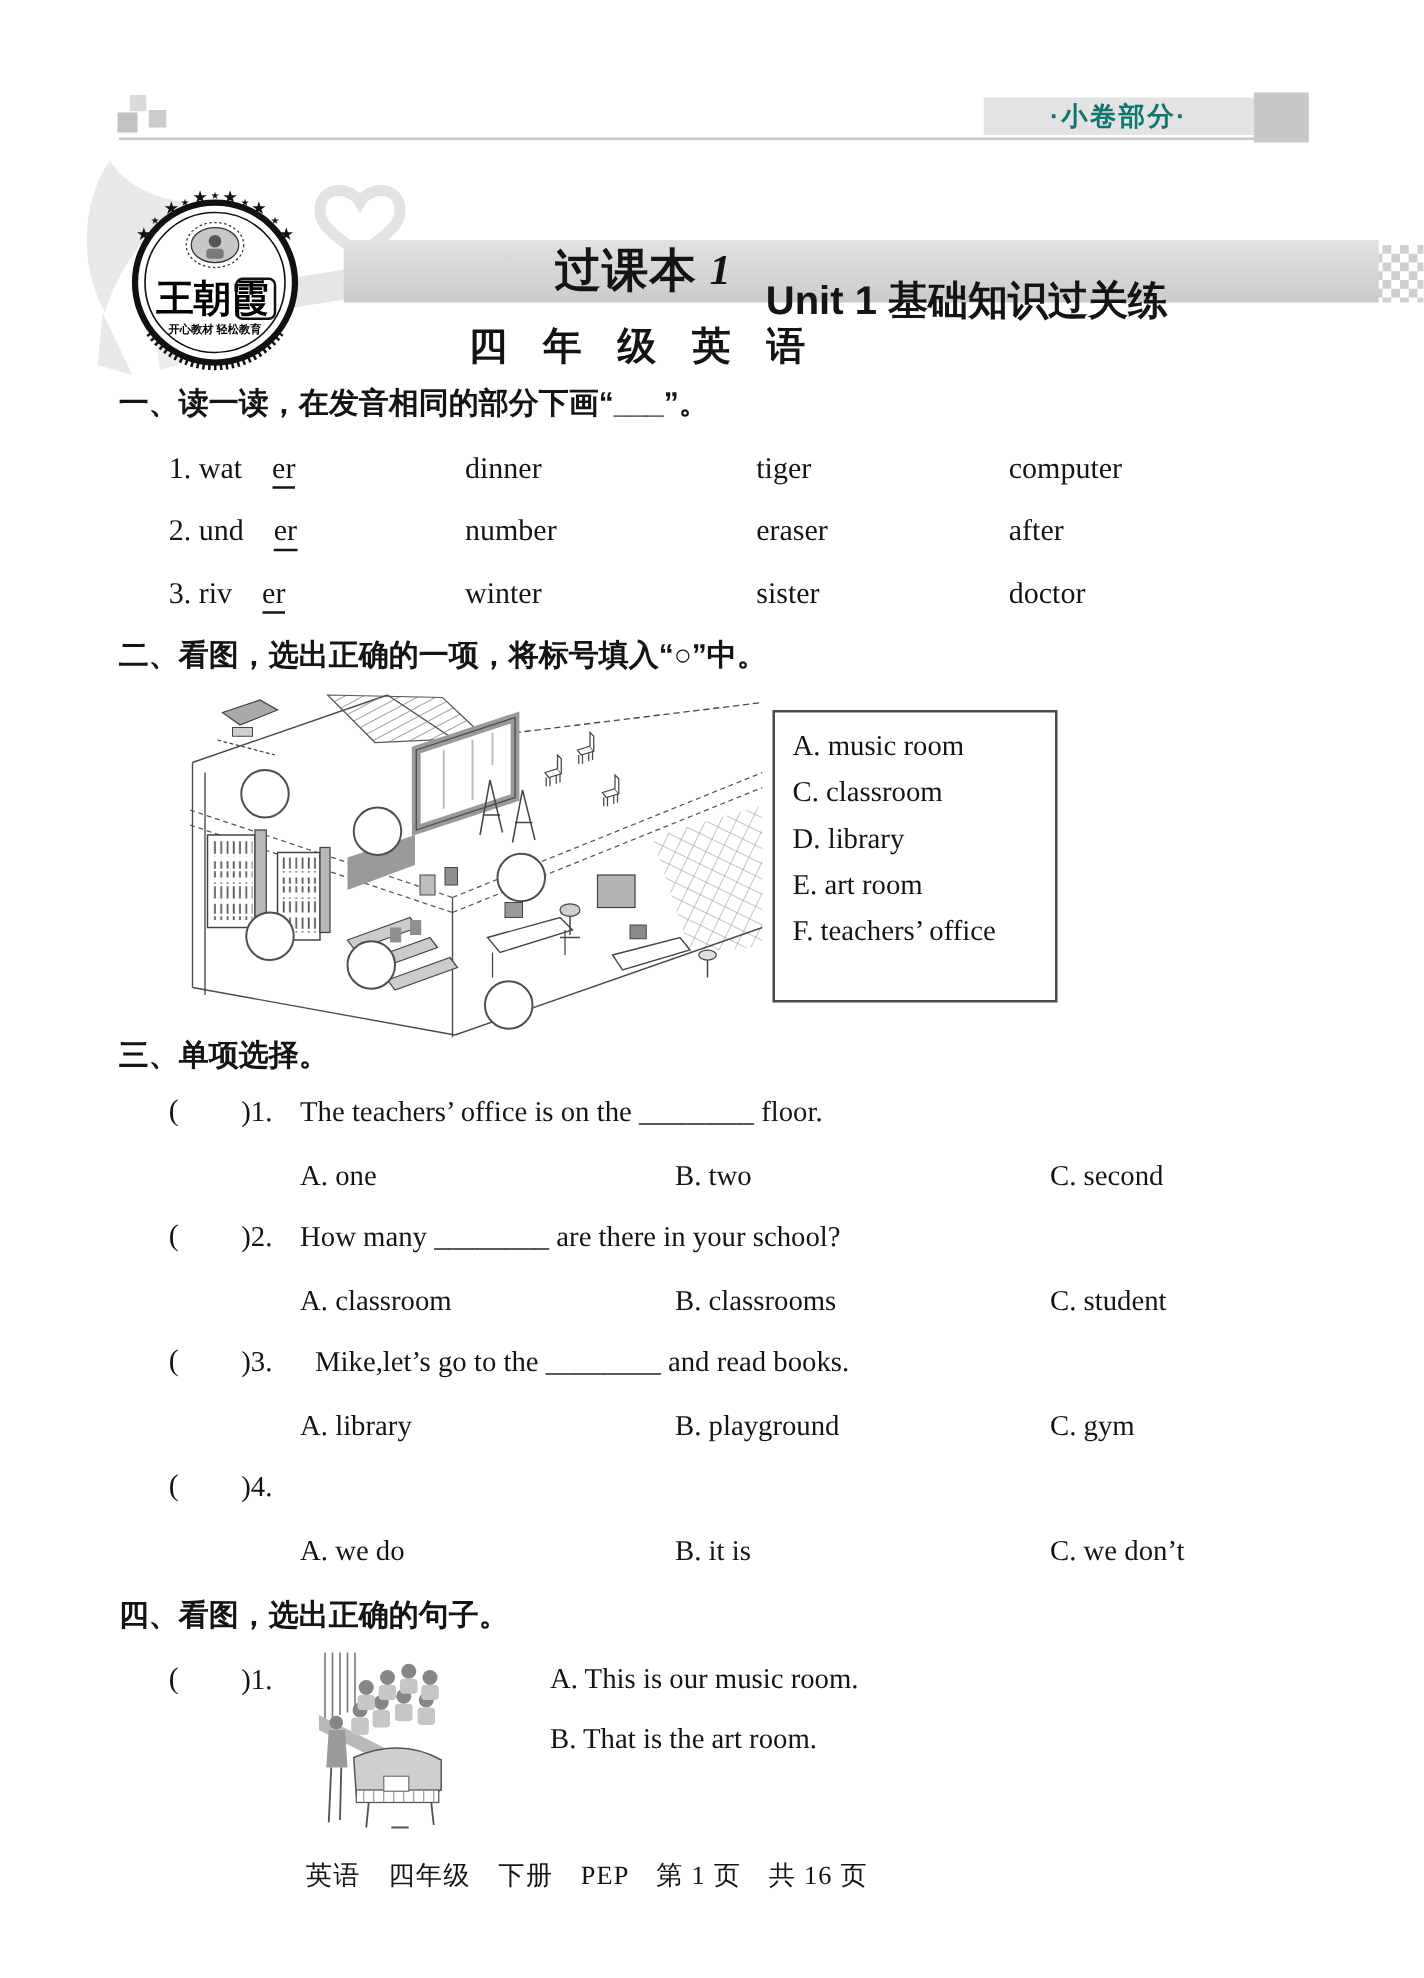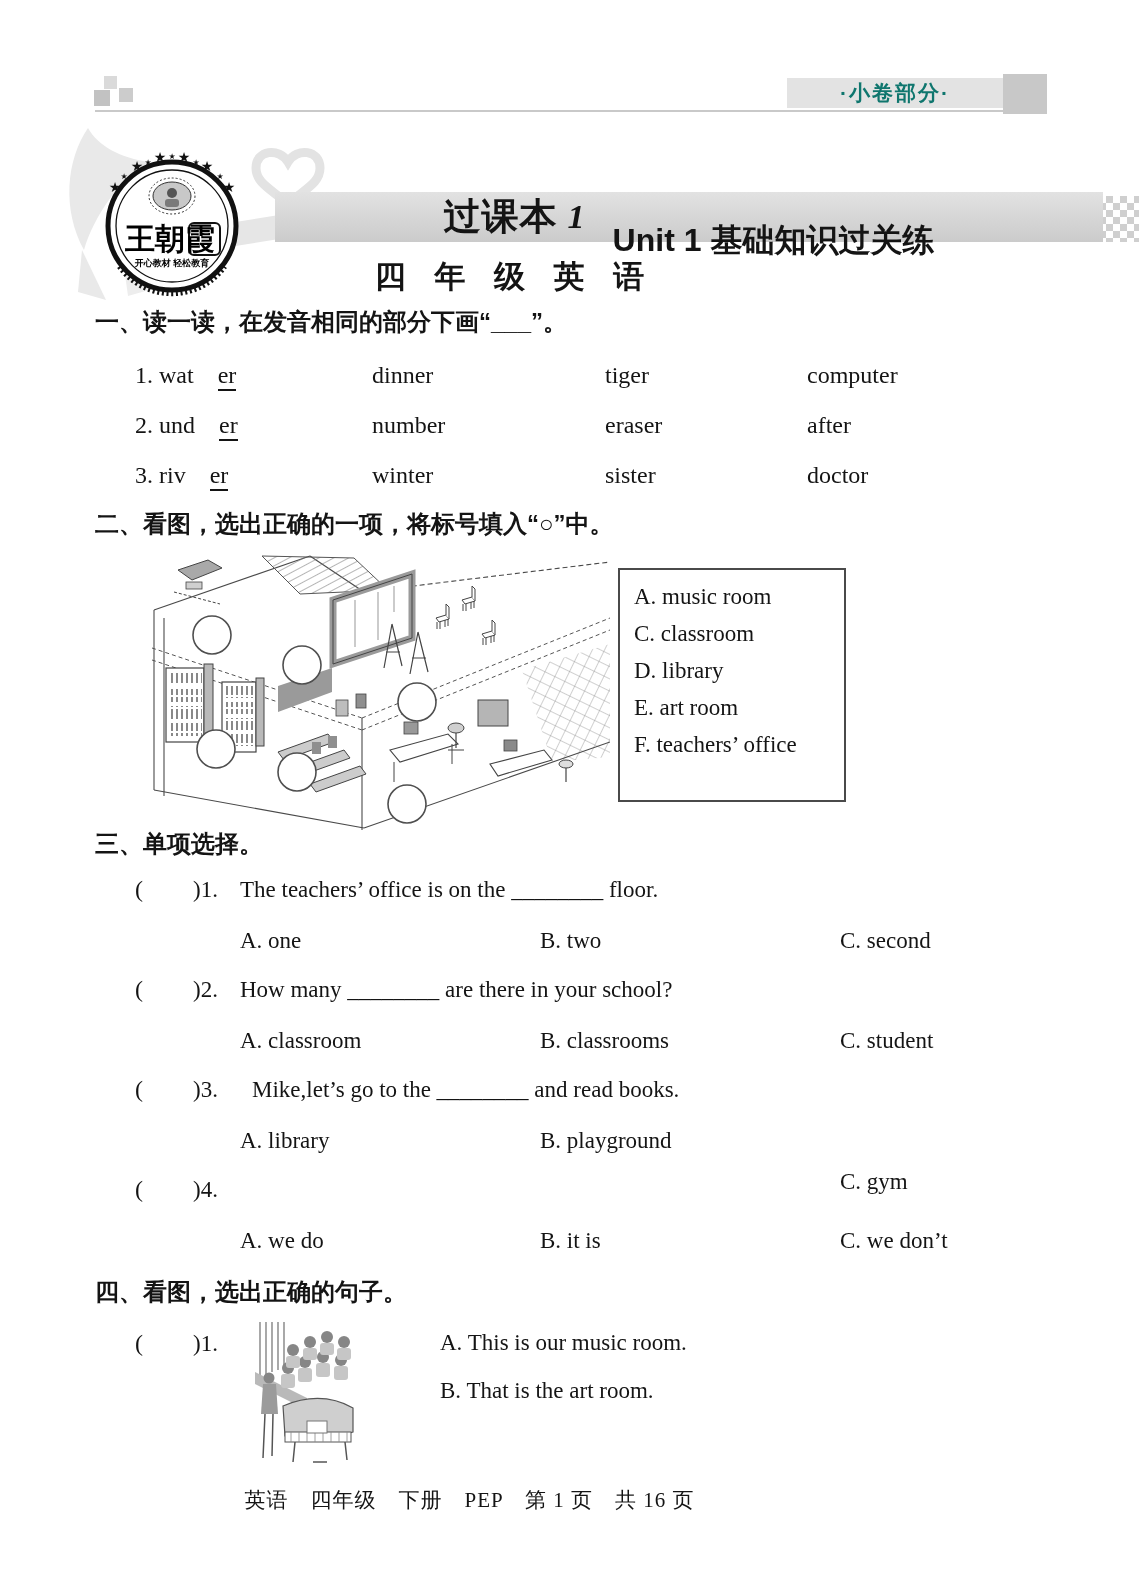--- a/index.html
+++ b/index.html
@@ -270,21 +270,21 @@
   <span class="qtext" style="left:240px;top:977px;">How many ________ are there in your school?</span>
   <span class="optA" style="top:1028px;">A. classroom</span>
   <span class="optB" style="top:1028px;">B. classrooms</span>
   <span class="optC" style="top:1028px;">C. student</span>
 
   <span class="paren" style="left:135px;top:1076px;">(</span>
   <span class="qnum" style="left:193px;top:1077px;">)3.</span>
   <span class="qtext" style="left:240px;top:1077px;margin-left:12px;">Mike,let’s go to the ________ and read books.</span>
   <span class="optA" style="top:1128px;">A. library</span>
   <span class="optB" style="top:1128px;">B. playground</span>
-  <span class="optC" style="top:1128px;margin-top:41px;">C. gym</span>
+  <span class="optC" style="top:1128px;">C. gym</span>
 
   <span class="paren" style="left:135px;top:1176px;">(</span>
   <span class="qnum" style="left:193px;top:1177px;">)4.</span>
   <span class="optA" style="top:1228px;">A. we do</span>
   <span class="optB" style="top:1228px;">B. it is</span>
   <span class="optC" style="top:1228px;">C. we don’t</span>
 
   <div class="sec-head" style="top:1276px;">四、看图，选出正确的句子。</div>
 
   <span class="paren" style="left:135px;top:1330px;">(</span>

